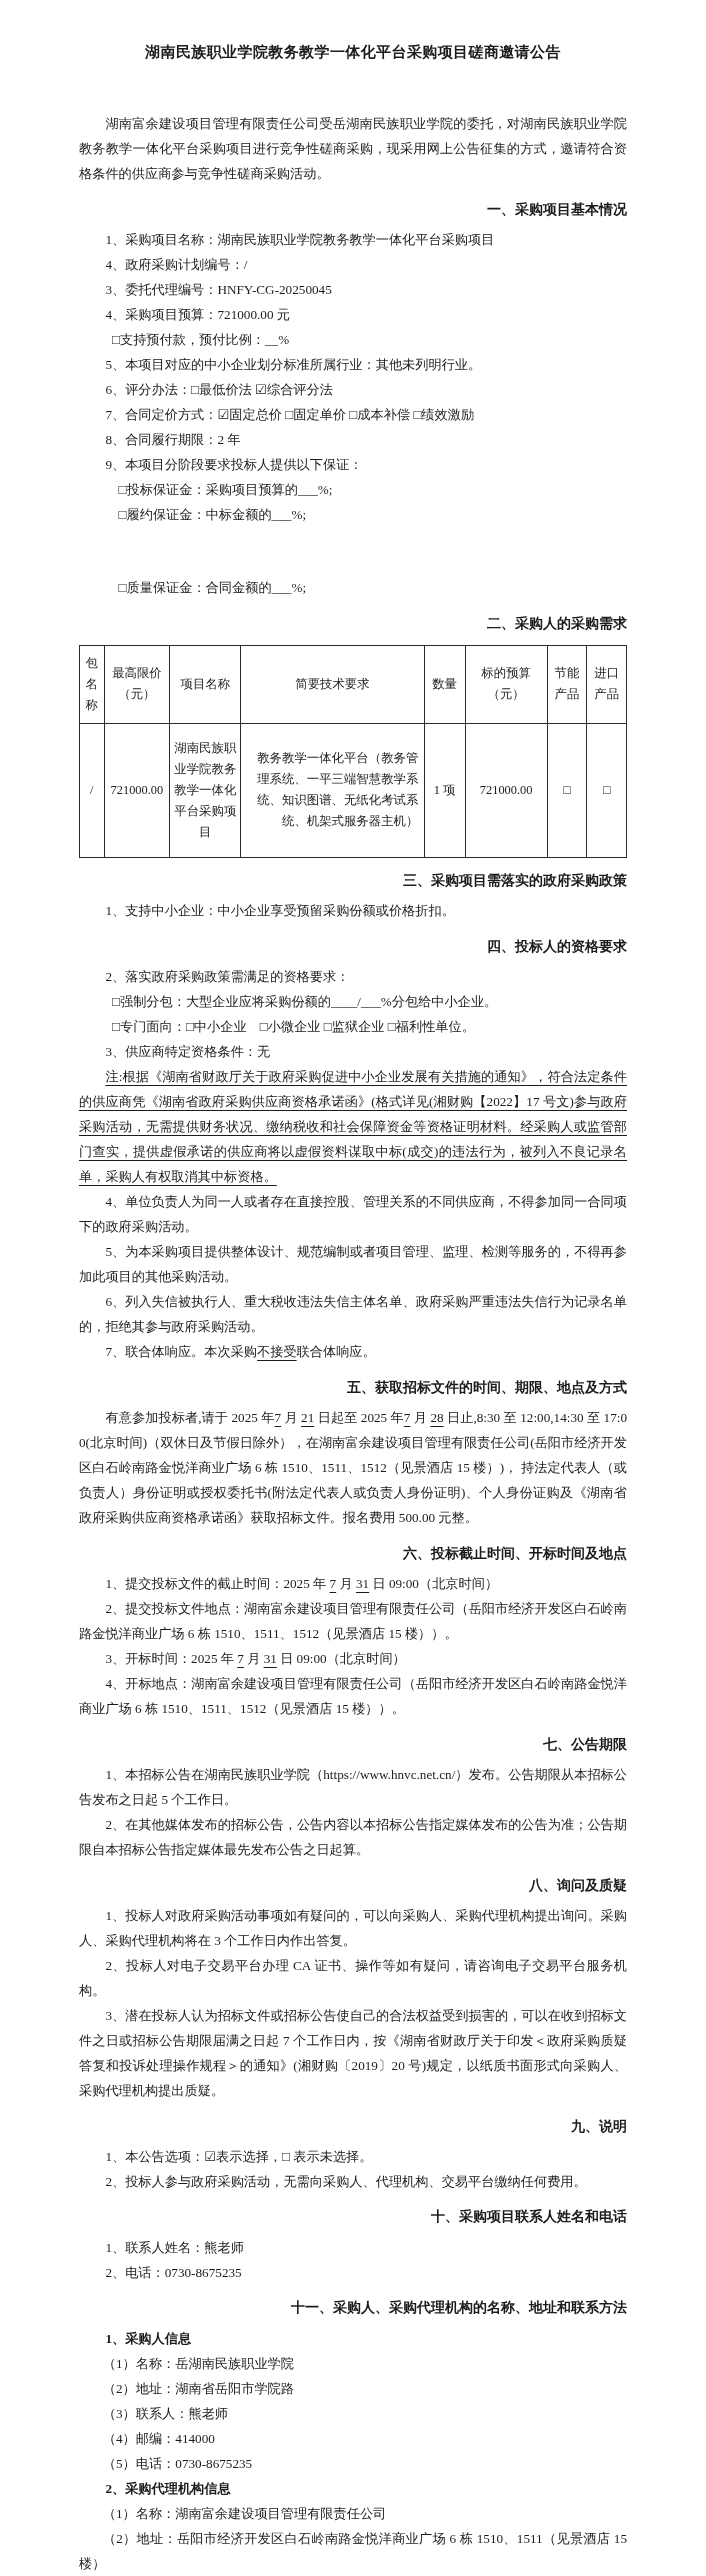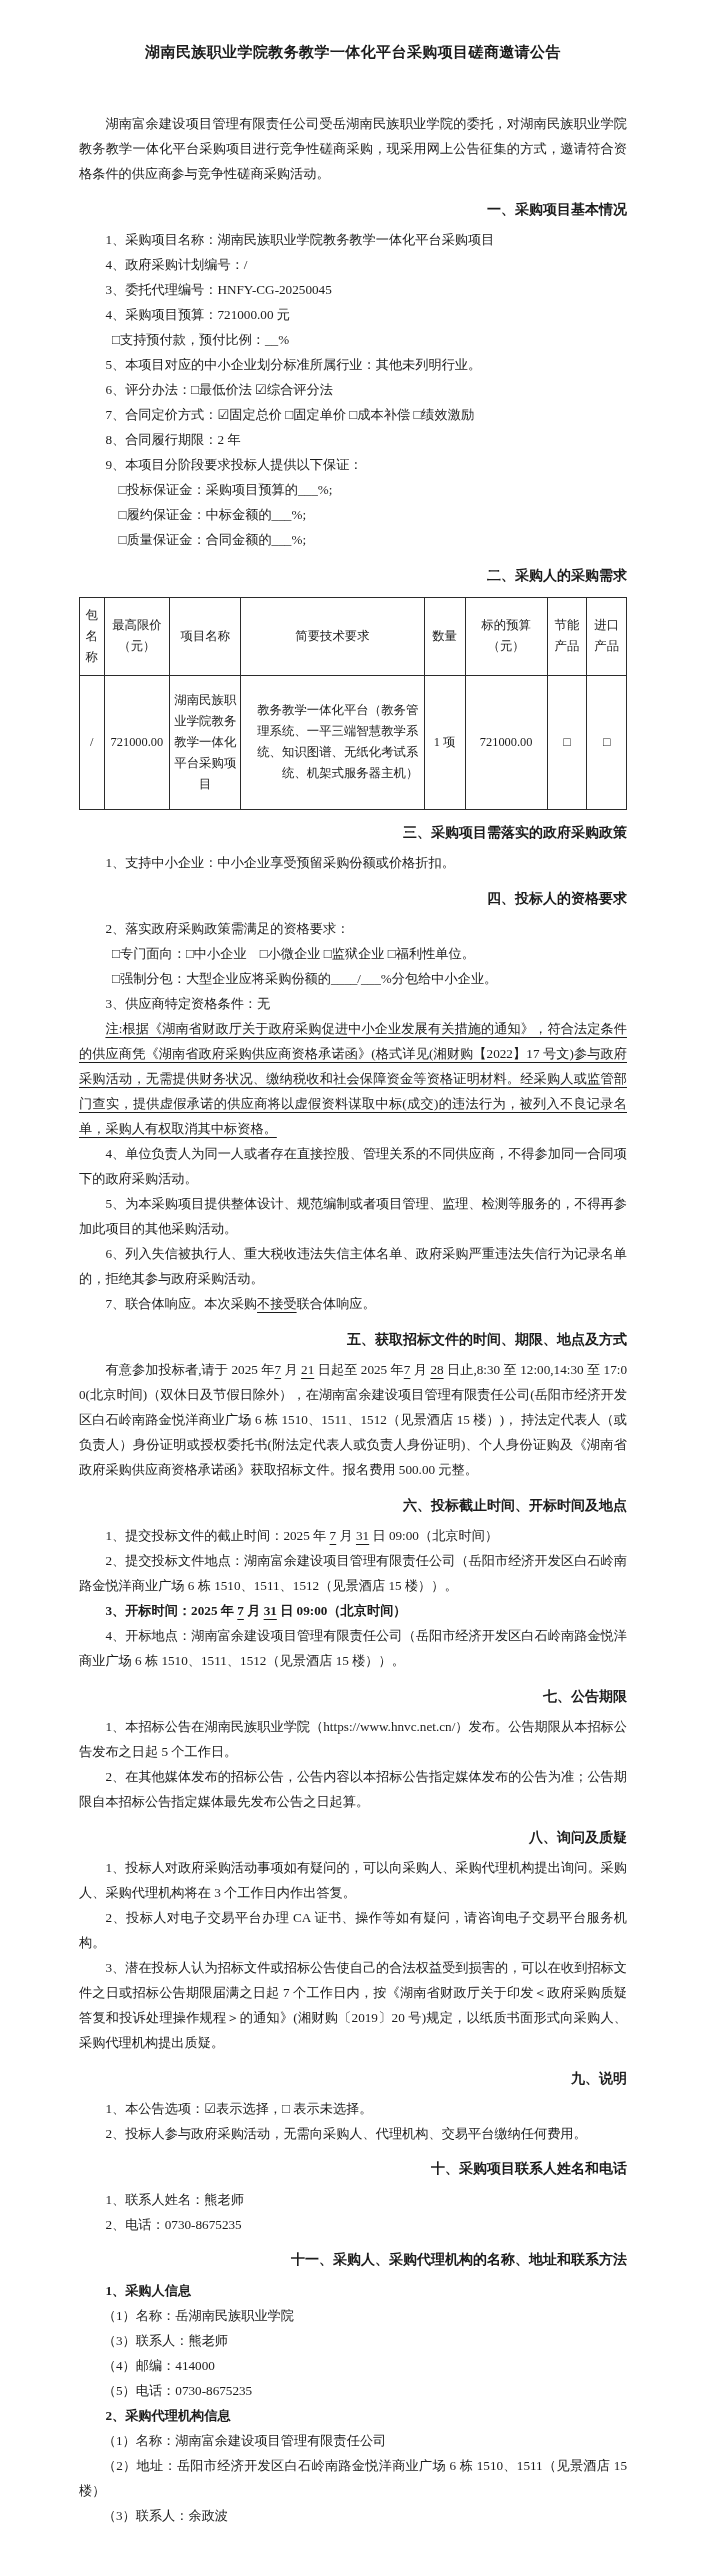--- a/index.html
+++ b/index.html
@@ -73,21 +73,21 @@
       <p style="text-indent: 2em;"><span>3、委托代理编号：HNFY-CG-20250045</span></p>
       <p style="text-indent: 2em;"><span>4、采购项目预算：721000.00 元</span></p>
       <p style="text-indent: 2.5em;"><span>□支持预付款，预付比例：__%</span></p>
       <p style="text-indent: 2em;"><span>5、本项目对应的中小企业划分标准所属行业：其他未列明行业。</span></p>
       <p style="text-indent: 2em;"><span>6、评分办法：□最低价法 ☑综合评分法</span></p>
       <p style="text-indent: 2em;"><span>7、合同定价方式：☑固定总价 □固定单价 □成本补偿 □绩效激励</span></p>
       <p style="text-indent: 2em;"><span>8、合同履行期限：2 年</span></p>
       <p style="text-indent: 2em;"><span>9、本项目分阶段要求投标人提供以下保证：</span></p>
       <p style="text-indent: 3em;"><span>□投标保证金：采购项目预算的___%;</span></p>
       <p style="text-indent: 3em;"><span>□履约保证金：中标金额的___%;</span></p>
-      <p style="text-indent: 3em;"><span>□质量保证金：合同金额的___%;</span></p>
+      <p style="text-indent: 3em; margin-top: 48px;"><span>□质量保证金：合同金额的___%;</span></p>
       <h2><span>二、采购人的采购需求</span></h2>
       <table class="req-table">
         <colgroup>
           <col style="width: 4.5%;">
           <col style="width: 12%;">
           <col style="width: 13%;">
           <col style="width: 33.5%;">
           <col style="width: 7.5%;">
           <col style="width: 15%;">
           <col style="width: 7.25%;">
@@ -115,51 +115,52 @@
             <td>721000.00</td>
             <td>□</td>
             <td>□</td>
           </tr>
         </tbody>
       </table>
       <h2><span>三、采购项目需落实的政府采购政策</span></h2>
       <p style="text-indent: 2em;"><span>1、支持中小企业：中小企业享受预留采购份额或价格折扣。</span></p>
       <h2><span>四、投标人的资格要求</span></h2>
       <p style="text-indent: 2em;"><span>2、落实政府采购政策需满足的资格要求：</span></p>
+      <p style="text-indent: 2.5em;"><span>□强制分包：大型企业应将采购份额的____/___%分包给中小企业。</span></p>
       <p style="text-indent: 2.5em;"><span>□专门面向：□中小企业　□小微企业 □监狱企业 □福利性单位。</span></p>
-      <p style="text-indent: 2.5em;"><span>□强制分包：大型企业应将采购份额的____/___%分包给中小企业。</span></p>
       <p style="text-indent: 2em;"><span>3、供应商特定资格条件：无</span></p>
       <p style="text-indent: 2em;"><span class="u">注:根据《湖南省财政厅关于政府采购促进中小企业发展有关措施的通知》，符合法定条件的供应商凭《湖南省政府采购供应商资格承诺函》(格式详见(湘财购【2022】17 号文)参与政府采购活动，无需提供财务状况、缴纳税收和社会保障资金等资格证明材料。经采购人或监管部门查实，提供虚假承诺的供应商将以虚假资料谋取中标(成交)的违法行为，被列入不良记录名单，采购人有权取消其中标资格。</span></p>
       <p style="text-indent: 2em;"><span>4、单位负责人为同一人或者存在直接控股、管理关系的不同供应商，不得参加同一合同项下的政府采购活动。</span></p>
       <p style="text-indent: 2em;"><span>5、为本采购项目提供整体设计、规范编制或者项目管理、监理、检测等服务的，不得再参加此项目的其他采购活动。</span></p>
       <p style="text-indent: 2em;"><span>6、列入失信被执行人、重大税收违法失信主体名单、政府采购严重违法失信行为记录名单的，拒绝其参与政府采购活动。</span></p>
       <p style="text-indent: 2em;"><span>7、联合体响应。本次采购</span><span class="u">不接受</span><span>联合体响应。</span></p>
       <h2><span>五、获取招标文件的时间、期限、地点及方式</span></h2>
       <p style="text-indent: 2em;"><span>有意参加投标者,请于 2025 年</span><span class="u">7</span><span> 月 </span><span class="u">21</span><span> 日起至 2025 年</span><span class="u">7</span><span> 月 </span><span class="u">28</span><span> 日止,8:30 至 12:00,14:30 至 17:00(北京时间)（双休日及节假日除外），在湖南富余建设项目管理有限责任公司(岳阳市经济开发区白石岭南路金悦洋商业广场 6 栋 1510、1511、1512（见景酒店 15 楼）)， 持法定代表人（或负责人）身份证明或授权委托书(附法定代表人或负责人身份证明)、个人身份证购及《湖南省政府采购供应商资格承诺函》获取招标文件。报名费用 500.00 元整。</span></p>
       <h2><span>六、投标截止时间、开标时间及地点</span></h2>
       <p style="text-indent: 2em;"><span>1、提交投标文件的截止时间：2025 年 </span><span class="u">7</span><span> 月 </span><span class="u">31</span><span> 日 09:00（北京时间）</span></p>
       <p style="text-indent: 2em;"><span>2、提交投标文件地点：湖南富余建设项目管理有限责任公司（岳阳市经济开发区白石岭南路金悦洋商业广场 6 栋 1510、1511、1512（见景酒店 15 楼））。</span></p>
-      <p style="text-indent: 2em; font-weight: bold;"><span>3、开标时间：2025 年 </span><span class="u">7</span><span> 月 </span><span class="u">31</span><span> 日 09:00（北京时间）</span></p>
+      <p style="text-indent: 2em;"><span>3、开标时间：2025 年 </span><span class="u">7</span><span> 月 </span><span class="u">31</span><span> 日 09:00（北京时间）</span></p>
       <p style="text-indent: 2em;"><span>4、开标地点：湖南富余建设项目管理有限责任公司（岳阳市经济开发区白石岭南路金悦洋商业广场 6 栋 1510、1511、1512（见景酒店 15 楼））。</span></p>
       <h2><span>七、公告期限</span></h2>
       <p style="text-indent: 2em;"><span>1、本招标公告在湖南民族职业学院（https://www.hnvc.net.cn/）发布。公告期限从本招标公告发布之日起 5 个工作日。</span></p>
       <p style="text-indent: 2em;"><span>2、在其他媒体发布的招标公告，公告内容以本招标公告指定媒体发布的公告为准；公告期限自本招标公告指定媒体最先发布公告之日起算。</span></p>
       <h2><span>八、询问及质疑</span></h2>
       <p style="text-indent: 2em;"><span>1、投标人对政府采购活动事项如有疑问的，可以向采购人、采购代理机构提出询问。采购人、采购代理机构将在 3 个工作日内作出答复。</span></p>
       <p style="text-indent: 2em;"><span>2、投标人对电子交易平台办理 CA 证书、操作等如有疑问，请咨询电子交易平台服务机构。</span></p>
       <p style="text-indent: 2em;"><span>3、潜在投标人认为招标文件或招标公告使自己的合法权益受到损害的，可以在收到招标文件之日或招标公告期限届满之日起 7 个工作日内，按《湖南省财政厅关于印发＜政府采购质疑答复和投诉处理操作规程＞的通知》(湘财购〔2019〕20 号)规定，以纸质书面形式向采购人、采购代理机构提出质疑。</span></p>
       <h2><span>九、说明</span></h2>
       <p style="text-indent: 2em;"><span>1、本公告选项：☑表示选择，□ 表示未选择。</span></p>
       <p style="text-indent: 2em;"><span>2、投标人参与政府采购活动，无需向采购人、代理机构、交易平台缴纳任何费用。</span></p>
       <h2><span>十、采购项目联系人姓名和电话</span></h2>
       <p style="text-indent: 2em;"><span>1、联系人姓名：熊老师</span></p>
       <p style="text-indent: 2em;"><span>2、电话：0730-8675235</span></p>
       <h2><span>十一、采购人、采购代理机构的名称、地址和联系方法</span></h2>
       <p style="text-indent: 2em;"><span class="b">1、采购人信息</span></p>
       <p style="text-indent: 1.8em;"><span>（1）名称：岳湖南民族职业学院</span></p>
+      <p style="text-indent: 1.8em;"><span>（2）地址：湖南省岳阳市学院路</span></p>
       <p style="text-indent: 1.8em;"><span>（3）联系人：熊老师</span></p>
       <p style="text-indent: 1.8em;"><span>（4）邮编：414000</span></p>
       <p style="text-indent: 1.8em;"><span>（5）电话：0730-8675235</span></p>
       <p style="text-indent: 2em;"><span class="b">2、采购代理机构信息</span></p>
       <p style="text-indent: 1.8em;"><span>（1）名称：湖南富余建设项目管理有限责任公司</span></p>
       <p style="text-indent: 1.8em;"><span>（2）地址：岳阳市经济开发区白石岭南路金悦洋商业广场 6 栋 1510、1511（见景酒店 15 楼）</span></p>
       <p style="text-indent: 1.8em;"><span>（3）联系人：余政波</span></p>
     </div>
 </div>
 

